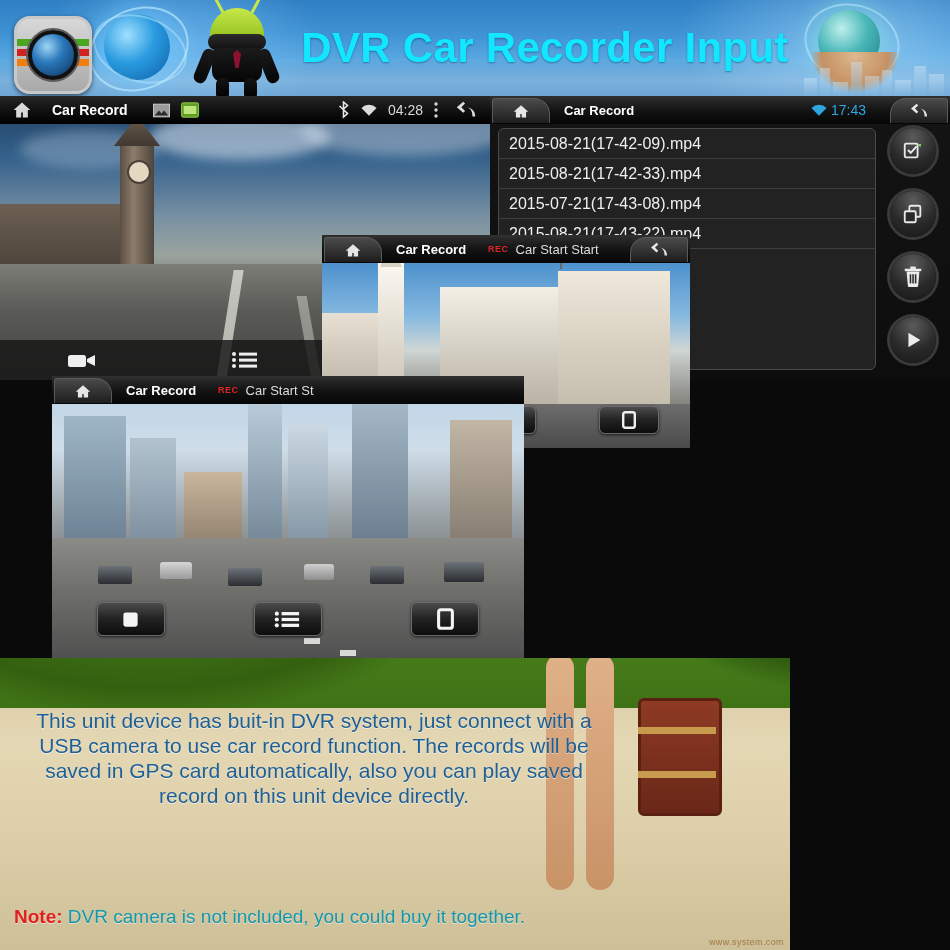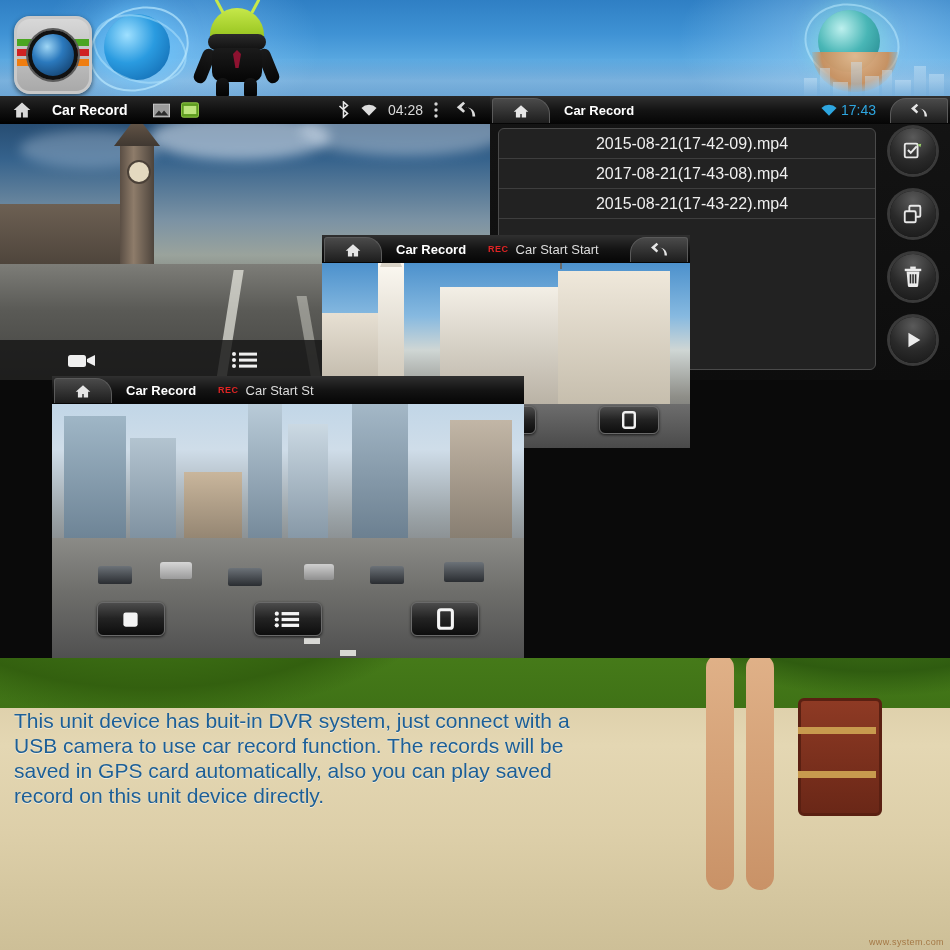--- a/index.html
+++ b/index.html
@@ -156,30 +156,30 @@
     display:flex;align-items:center;justify-content:center;
   }
   .tab-btn.right{border-radius:16px 3px 0 0;margin-left:0;margin-right:2px;}
   .tb-title{font-size:13px;font-weight:700;margin-left:14px;white-space:nowrap;}
   .rec-badge{
     font-size:9px;font-weight:700;color:#e02424;margin-left:22px;letter-spacing:.5px;
     border:0;white-space:nowrap;
   }
   .rec-text{font-size:13px;color:#ddd;margin-left:7px;white-space:nowrap;}
   .tb-sp{flex:1;}
-  .tb-clock{font-size:14px;color:#2ea6e0;margin-right:14px;}
+  .tb-clock{font-size:14px;color:#2ea6e0;margin-right:24px;}
 
   
   .filepanel{
     position:absolute;left:490px;top:96px;width:460px;height:284px;
     background:linear-gradient(180deg,#141414,#0d0d0d);overflow:hidden;
   }
   .filelist{
     position:absolute;left:8px;top:32px;width:376px;height:240px;
-    background:#222;border:1px solid #4a4a4a;border-radius:6px;overflow:hidden;text-align:center;
+    background:#222;border:1px solid #4a4a4a;border-radius:6px;overflow:hidden;
   }
   .filerow{
     height:29px;line-height:29px;padding-left:10px;color:#efefef;font-size:16px;
     border-bottom:1px solid #3e3e3e;white-space:nowrap;
   }
   .watermark{
     position:absolute;left:128px;top:168px;font-size:30px;font-weight:700;
     color:rgba(255,255,255,.07);letter-spacing:1px;pointer-events:none;
   }
   .sidebtns{position:absolute;right:6px;top:32px;width:62px;height:240px;}
@@ -199,22 +199,23 @@
     box-shadow:0 1px 3px rgba(0,0,0,.7);
   }
   .ctrlbtn.lg{width:66px;height:32px;}
   .ctrlrow-dark{
     position:absolute;left:0;width:100%;height:40px;background:rgba(22,22,22,.82);
     display:flex;justify-content:space-around;align-items:center;
   }
 
   
   .bottomscene{
-    position:absolute;left:0;top:658px;width:950px;height:292px;overflow:hidden;
+    position:absolute;left:0;top:658px;width:790px;height:292px;overflow:hidden;
     background:linear-gradient(180deg,#d8c9a3 0%,#e4d7b3 30%,#ddcfa9 60%,#cdbf97 100%);
+    text-align:center;
   }
   .scene-green{
     position:absolute;left:0;top:-290px;width:950px;height:340px;
     background:
       radial-gradient(ellipse 420px 200px at 150px 200px, #4f8a1f 0%, #33600f 60%, rgba(35,70,12,0) 75%),
       radial-gradient(ellipse 360px 190px at 880px 180px, #5e9a26 0%, #2f5c10 65%, rgba(35,70,12,0) 78%),
       linear-gradient(180deg,#6ba82c,#3f7216);
   }
   .bodytext{
     position:absolute;left:14px;top:50px;width:600px;color:#1d5f96;
@@ -285,20 +286,21 @@
       <i style="left:129px;width:15px;height:22px;"></i>
     </div>
 
     <div class="cam-icon">
       <span class="stripe s1"></span>
         <span class="stripe s2"></span>
         <span class="stripe s3"></span>
       <span class="lens"></span>
     </div>
 
+    <div class="banner-title">DVR Car Recorder Input</div>
   </div>
 
   <div class="photo shot-london">
     <span class="cloud" style="left:150px;top:18px;width:180px;height:46px;"></span>
     <span class="cloud" style="left:300px;top:8px;width:210px;height:52px;opacity:.7;"></span>
     <span class="cloud" style="left:20px;top:34px;width:140px;height:38px;opacity:.5;"></span>
     <span class="parliament"></span>
     <span class="bigben">
         <span class="face"></span>
       </span>
@@ -399,21 +401,22 @@
         <svg width="22" height="16" viewBox="0 0 26 20">
             <path d="M23 17c0-7-5-10-11-10h-4l4-4-2-2-7 6 7 6 2-2-4-4h4c4 0 8 2 8 10z" fill="#e6e6e6"></path>
           </svg>
       </div>
     </div>
 
     <div class="watermark">Tongent</div>
 
     <div class="filelist">
       <div class="filerow">2015-08-21(17-42-09).mp4</div>
-      <div class="filerow">2017-08-21(17-43-08).mp4</div>
+      <div class="filerow">2015-08-21(17-42-33).mp4</div>
+      <div class="filerow">2015-07-21(17-43-08).mp4</div>
       <div class="filerow">2015-08-21(17-43-22).mp4</div>
     </div>
 
     <div class="sidebtns">
       <div class="circbtn">
         <svg width="22" height="22" viewBox="0 0 24 24">
             <rect x="3" y="4" width="14" height="15" rx="1.5" fill="none" stroke="#e8e8e8" stroke-width="2"></rect>
             <path d="M6.5 11l3 3 6.5-7" fill="none" stroke="#e8e8e8" stroke-width="2.2"></path>
             <path d="M17 5l4-1-1 4z" fill="#9bd46a"></path>
           </svg>
@@ -562,14 +565,17 @@
       <span class="case">
           <b></b>
           <b class="b2"></b>
         </span>
     </div>
 
     <div class="bodytext">This unit device has buit-in DVR system, just connect with a USB camera to use car record function. The records will be saved in GPS card automatically, also you can play saved record on this unit device directly.</div>
     <div class="footwm">www.system.com</div>
   </div>
 
+  <div class="notetext">
+    <span class="note-k">Note:</span><span class="note-b"> DVR camera is not included, you could buy it together.</span>
+  </div>
 
 </div>
 
 </body></html>

